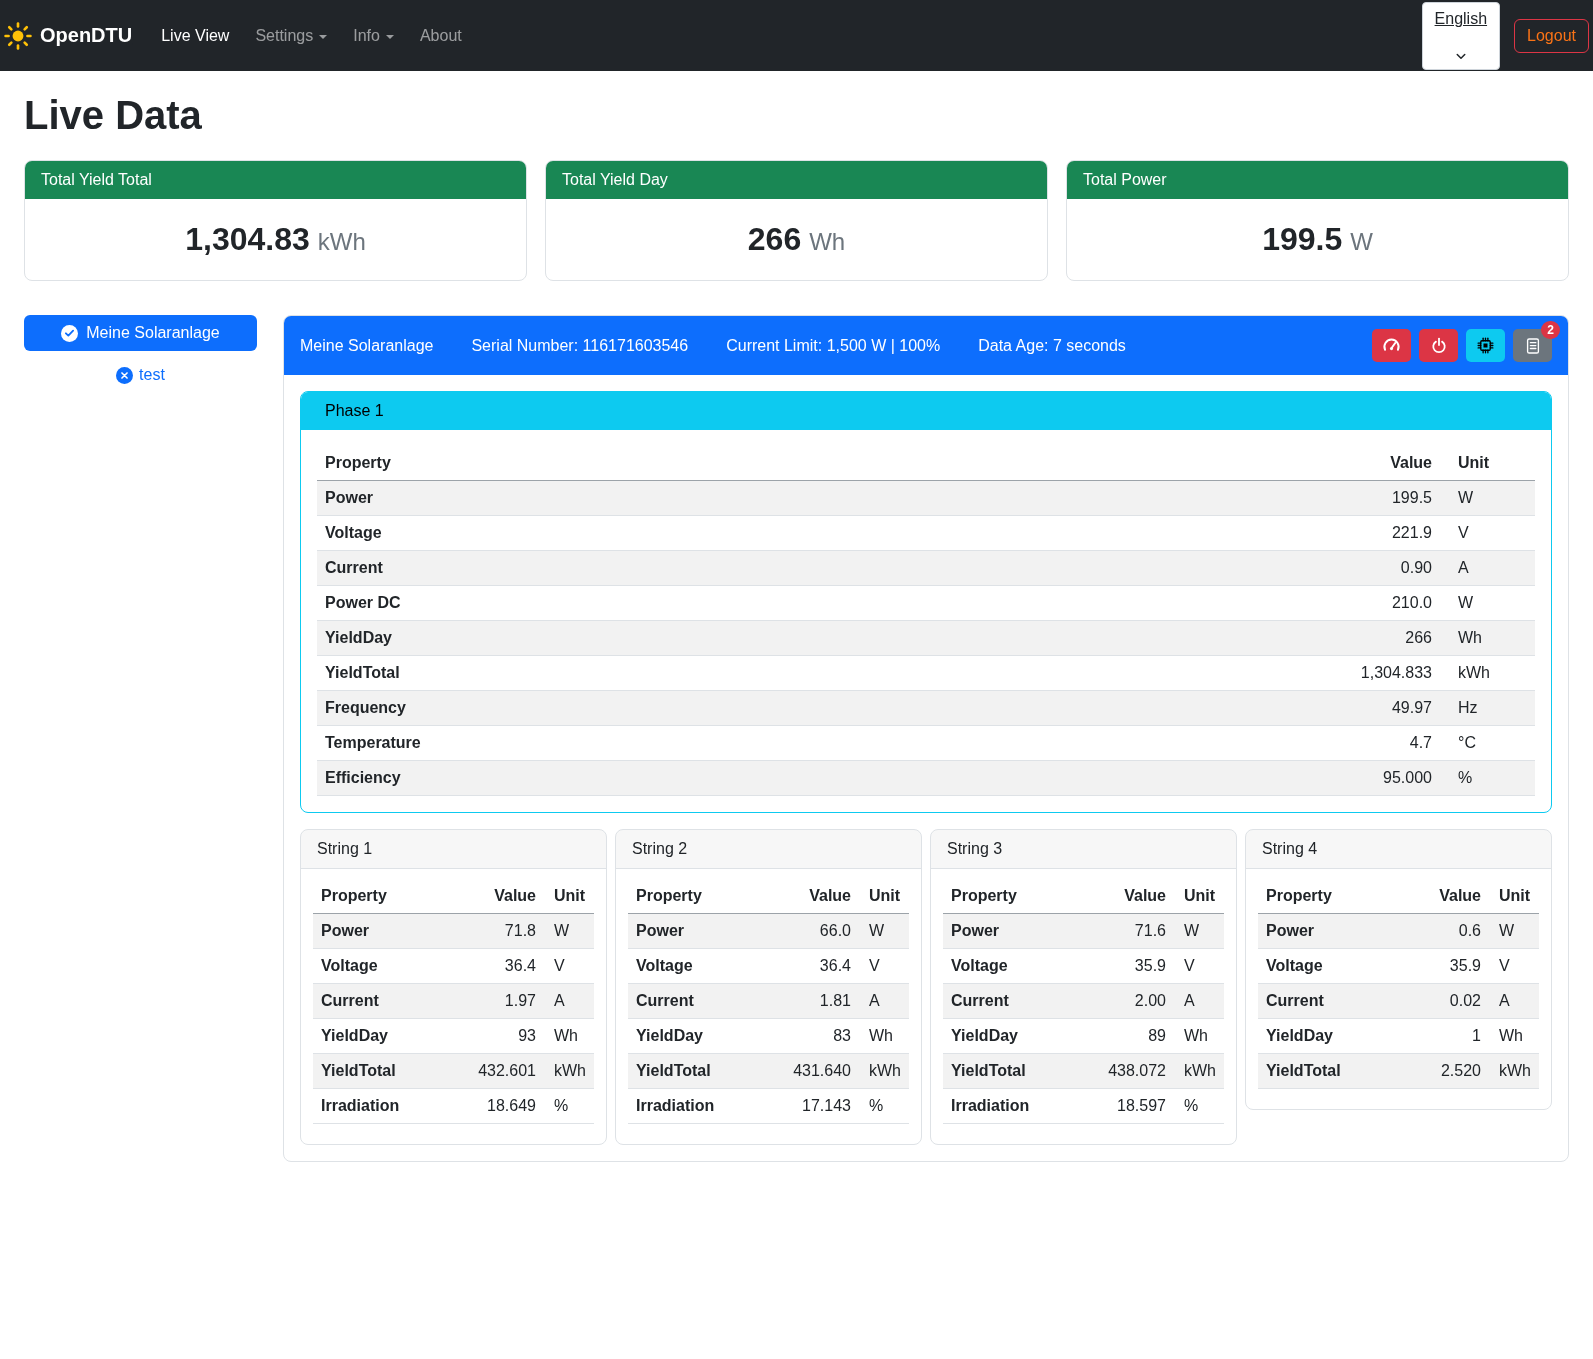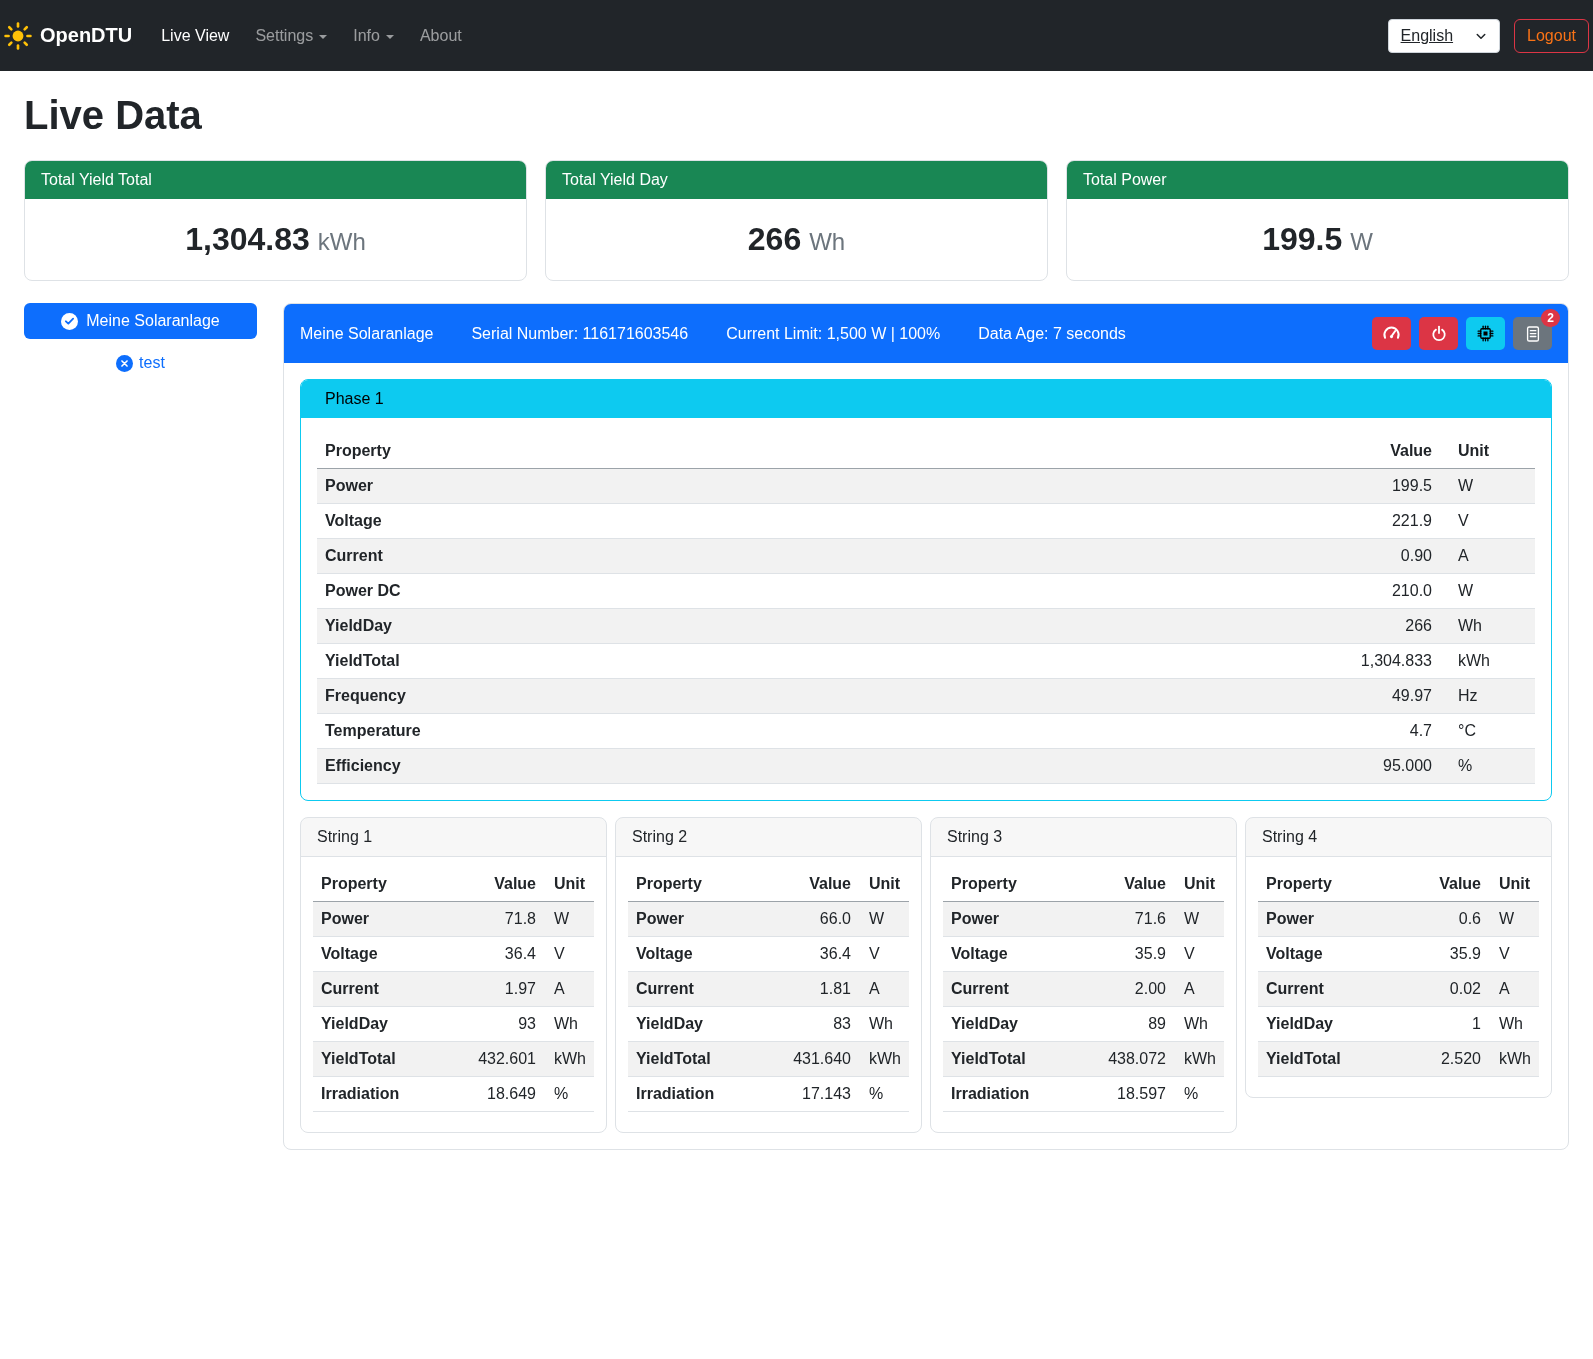--- a/index.html
+++ b/index.html
@@ -15,28 +15,28 @@
   .brand { display:flex; align-items:center; gap:8px; color:#fff; font-size:20px;
            font-weight:700; margin-right:16px; cursor:pointer; }
   .nav-link { color:rgba(255,255,255,.55); padding:8px 13px; cursor:pointer;
               display:flex; align-items:center; gap:6px; }
   .nav-link.active { color:#ffffff; }
   .caret { width:0; height:0; border-top:4px solid currentColor;
            border-left:4px solid transparent; border-right:4px solid transparent; margin-top:3px; }
   .nav-right { display:flex; align-items:center; gap:14px; }
   .lang-select { background:#fff; border:1px solid #ced4da; border-radius:4px;
                  padding:7px 12px; display:flex; align-items:center; gap:22px;
-                 color:#212529; cursor:pointer; }
+                 color:#212529; cursor:pointer;flex-direction:column; }
   .logout-btn { background:transparent; border:1px solid #dc3545; color:#f97316;
                 border-radius:6px; padding:7px 12px; font-size:16px; cursor:pointer;
                 font-family:inherit; }
   
   .container { padding:14px 24px 24px 24px; }
   h1.page-title { font-size:40px; font-weight:700; margin:8px 0 22px 0; }
-  .cards-row { display:flex; gap:18px; margin-bottom:22px; }
+  .cards-row { display:flex; gap:18px; margin-bottom:34px; }
   .summary-card { flex:1; border:1px solid #dee2e6; border-radius:8px; overflow:hidden; background:#fff; }
   .summary-card .sc-header { background:#198754; color:#fff; padding:10px 16px; }
   .summary-card .sc-body { padding:22px 16px; text-align:center; }
   .sc-value { font-size:32px; font-weight:700; }
   .sc-unit { font-size:24px; color:#6c757d; margin-left:8px; font-weight:400; }
   
   .content-row { display:flex; gap:26px; align-items:flex-start; }
   .sidebar { width:233px; flex-shrink:0; }
   .inverter-btn { width:100%; background:#0d6efd; color:#fff; border:none; border-radius:6px;
                   padding:9px 12px; font-size:16px; display:flex; align-items:center;

